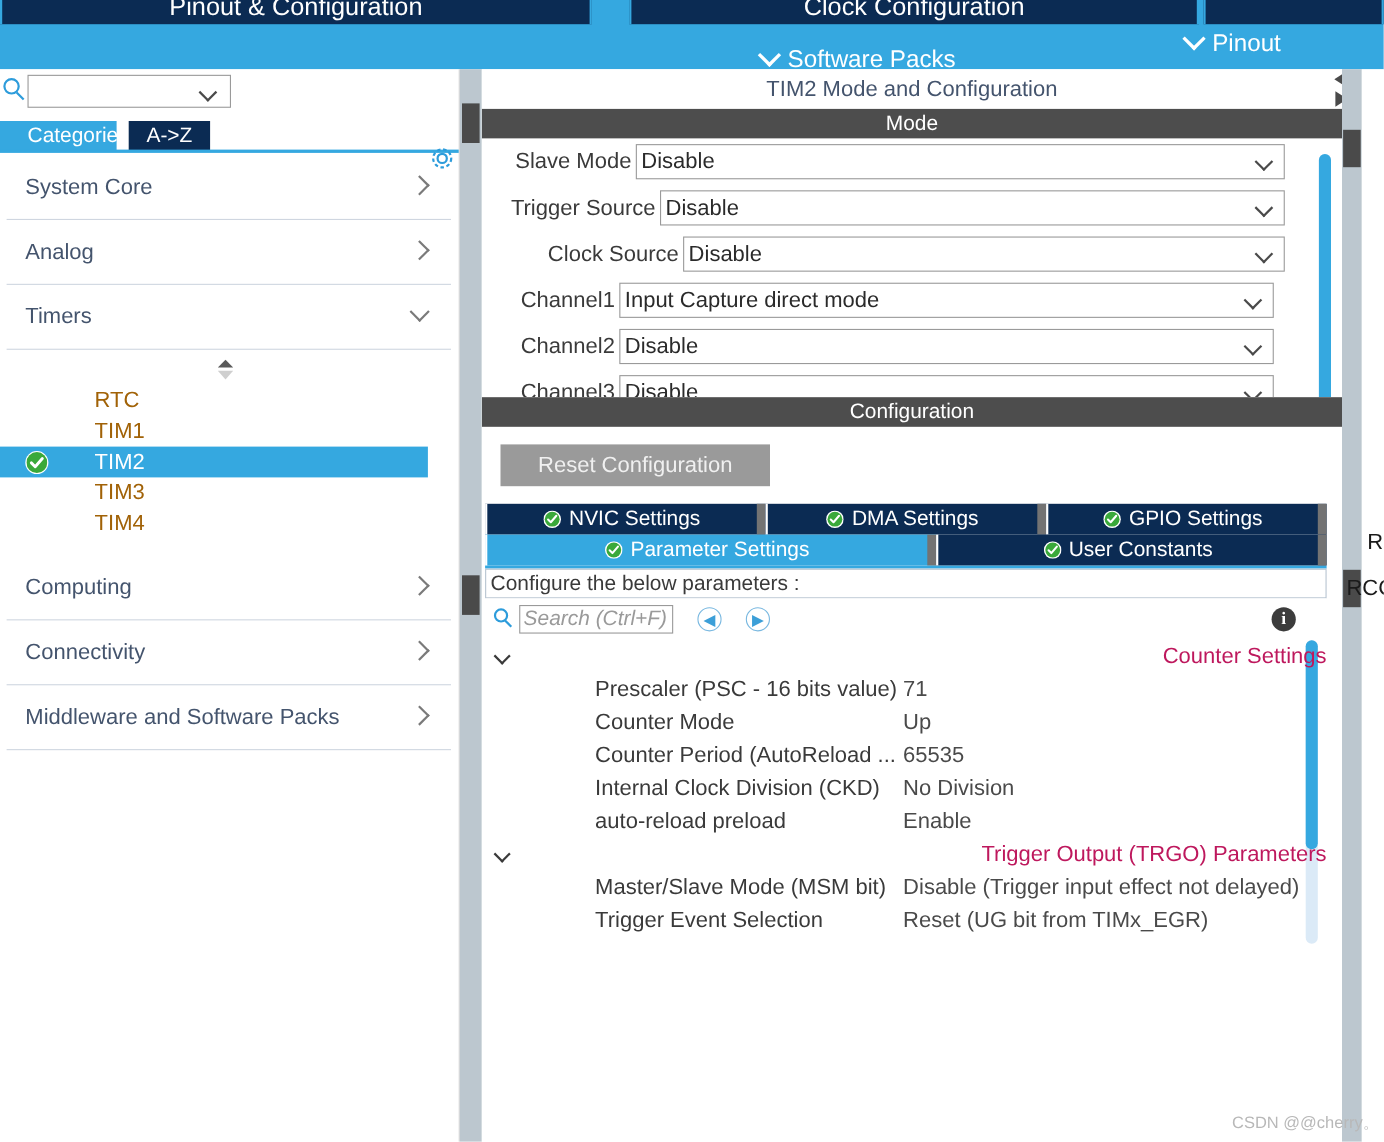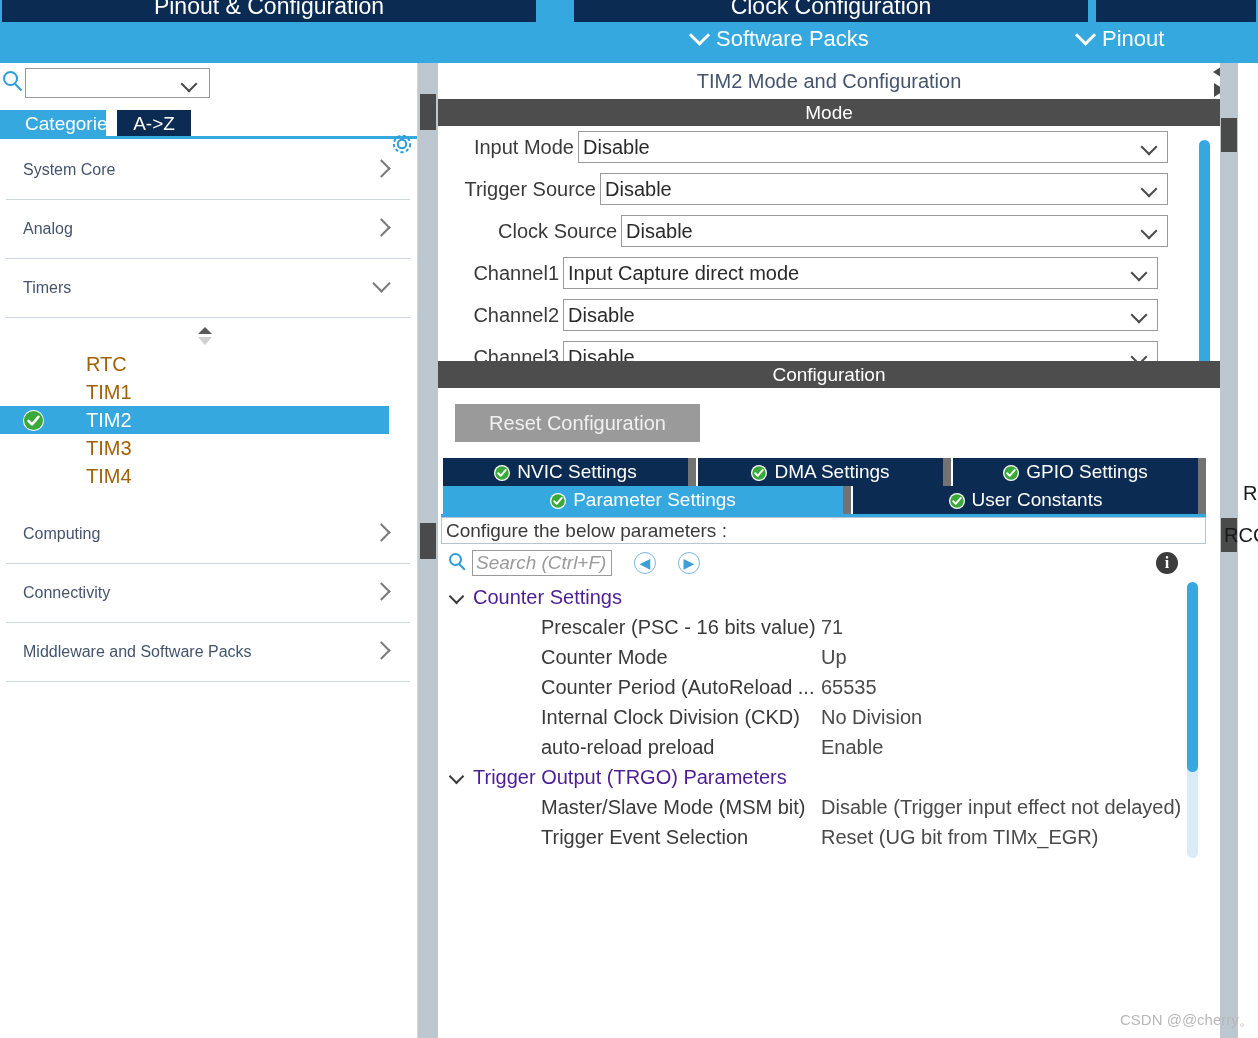--- a/index.html
+++ b/index.html
@@ -33,21 +33,21 @@
   .tab-extra       { left: 1094px; width: 164px; }
 
   .menurow {
     position: absolute; left: 0; top: 22px; width: 1258px; height: 41px;
     color: #ffffff; font-size: 22px;
   }
   .menu-item {
     position: absolute; display: flex; align-items: center; gap: 9px;
     white-space: nowrap; cursor: default;
   }
-  .menu-softpacks { left: 692px; top: 4px; }
+  .menu-softpacks { left: 692px; top: 19px; }
   .menu-pinout    { left: 1078px; top: 4px; }
   .chev {
     display:inline-block; width: 15px; height: 15px;
     border-right: 3px solid #fff; border-bottom: 3px solid #fff;
     transform: rotate(45deg) translate(-3px,-3px);
   }
 
   
   .sidebar {
     position: absolute; left: 0; top: 63px; width: 418px; height: 975px;
@@ -98,21 +98,21 @@
     position:absolute; left:0; top: 26px; width: 418px; height: 3px; background: #35a8e0;
   }
 
   .grouplist { position:absolute; left:0; top: 78px; width: 418px; }
   .group {
     position: relative; height: 59px; width: 404px; margin-left: 6px;
     border-bottom: 1px solid #cfd6e0;
     display:flex; align-items:center;
   }
   .group-label {
-    font-size: 16px; color: #44546d; padding-left: 17px; white-space:nowrap;
+    font-size: 20px; color: #44546d; padding-left: 17px; white-space:nowrap;
   }
   .group-arrow {
     position:absolute; right: 22px; top: 21px; width: 13px; height: 13px;
     border-right: 2.2px solid #7a7a7a; border-bottom: 2.2px solid #7a7a7a;
     transform: rotate(-45deg);
   }
   .group-arrow.down { transform: rotate(45deg); top: 18px; }
 
   .peripherals { position: relative; width: 418px; }
   .spinner {
@@ -234,21 +234,21 @@
   .info-icon {
     position:absolute; right: 28px; top: 8px; width: 22px; height: 22px;
     border-radius: 50%; background: #3c3c3c; color:#ffffff;
     display:flex; align-items:center; justify-content:center;
     font-size: 16px; font-weight: bold; font-family: "Liberation Serif", serif;
   }
 
   .tree { position:relative; margin-left: 3px; width: 765px; }
   .tree-group {
     position: relative; height: 30px; display:flex; align-items:center;
-    font-size: 20px; color: #4c1d95; padding-left: 32px;
+    font-size: 20px; color: #be185d; padding-left: 32px; justify-content: flex-end;
   }
   .tree-caret {
     position:absolute; left: 10px; top: 9px; width: 11px; height: 11px;
     border-right: 2.2px solid #3a3a3a; border-bottom: 2.2px solid #3a3a3a;
     transform: rotate(45deg);
   }
   .tree-row {
     position: relative; height: 30px; display:flex; align-items:center;
     font-size: 20px; color: #3a3a3a;
   }
@@ -410,21 +410,21 @@
 
     <div class="panel-title">TIM2 Mode and Configuration</div>
 
     <div class="section-header">Mode</div>
 
     <div class="mode-body">
       <div class="mode-scroll-track"></div>
       <div class="mode-scroll"></div>
 
       <div class="mode-row">
-        <span class="mode-label" style="width:140px">Input Mode</span>
+        <span class="mode-label" style="width:140px">Slave Mode</span>
         <span class="mode-select" style="width:590px">
           <span>Disable</span>
           <span class="cv"></span>
         </span>
       </div>
 
       <div class="mode-row">
         <span class="mode-label" style="width:162px">Trigger Source</span>
         <span class="mode-select" style="width:568px">
           <span>Disable</span>

